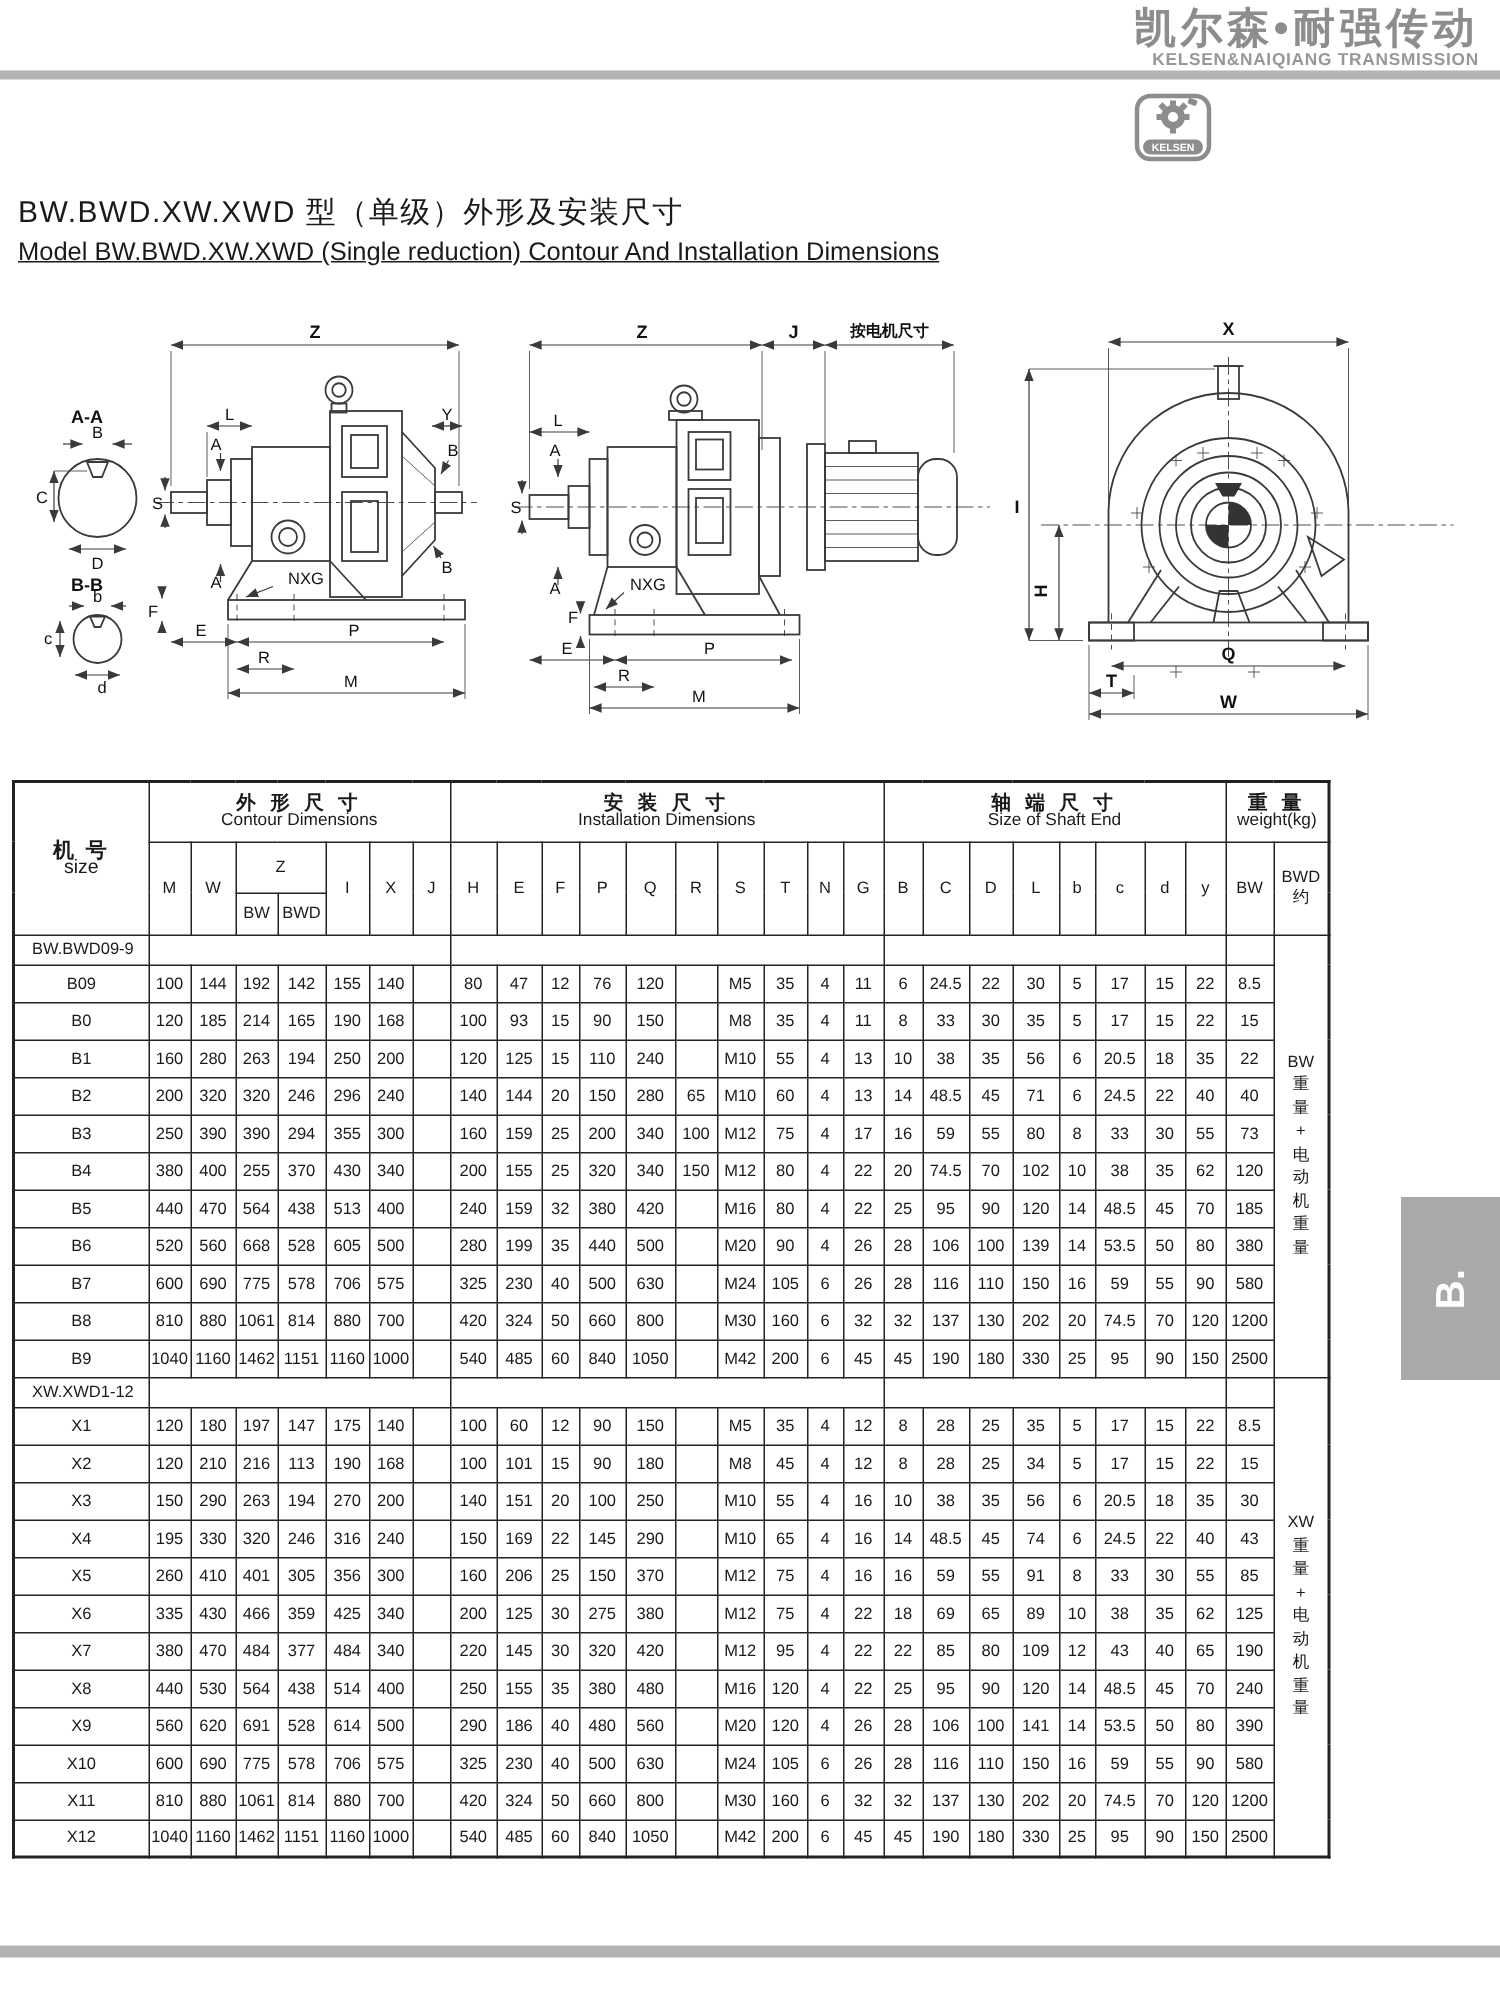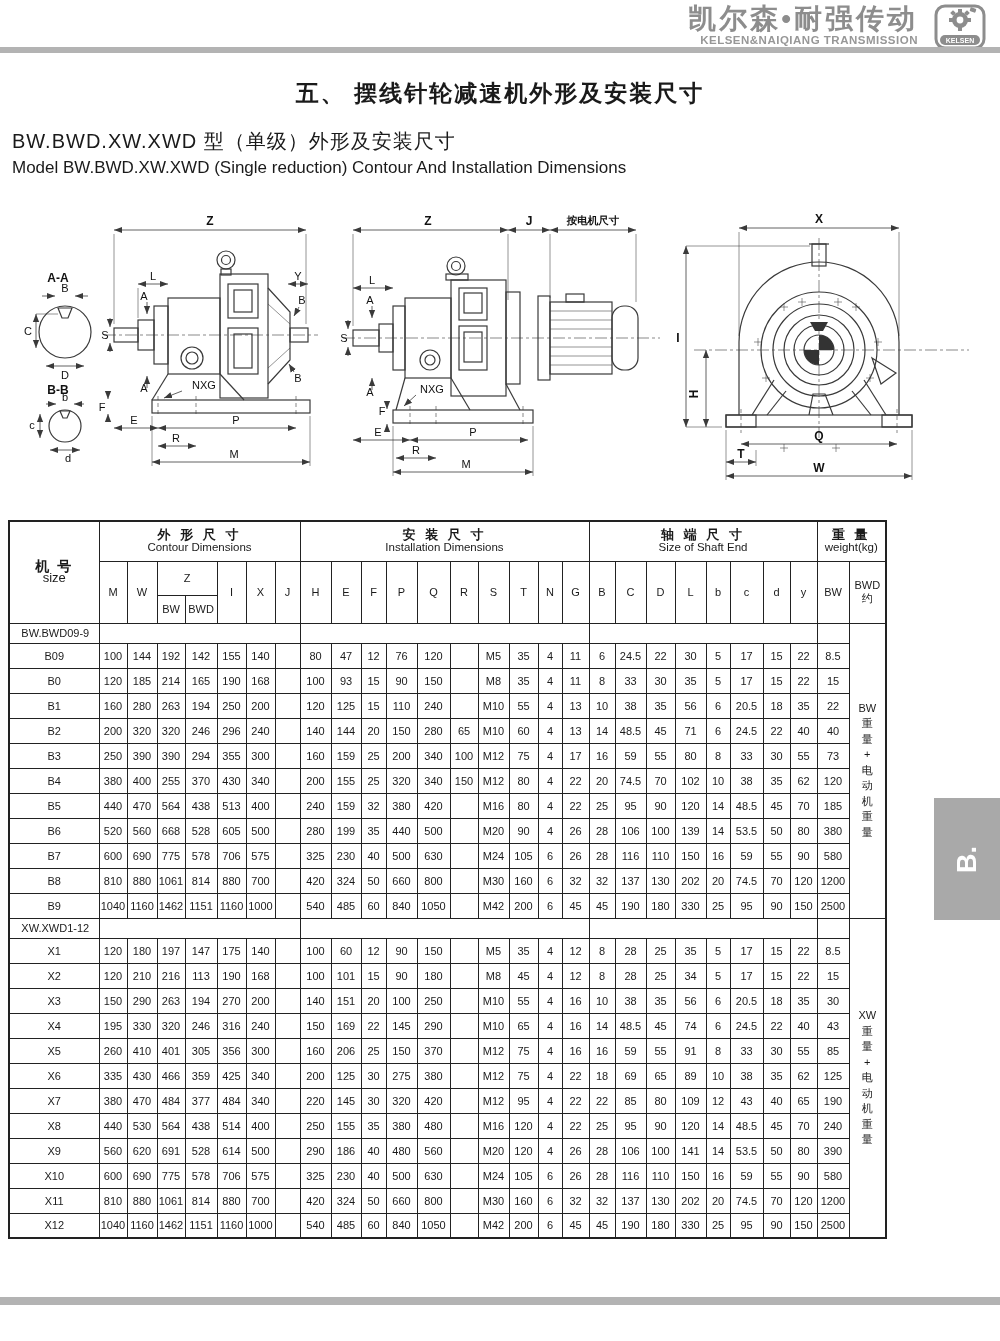--- a/index.html
+++ b/index.html
@@ -1,31 +1,31 @@
 <!DOCTYPE html>
 <html><head>
 <meta charset="utf-8">
 <style>
   * { box-sizing: border-box; }
   html,body { margin:0; padding:0; background:#fff; }
   .page { position:relative; width:1000px; height:1341px; background:#fff; overflow:hidden;
           font-family:"Liberation Sans", sans-serif; color:#1a1a1a; }
 
   
-  .brand { position:absolute; top:4px; right:14px; display:flex; align-items:flex-start; gap:16px; }
+  .brand { position:absolute; top:4px; right:14px; display:flex; align-items:flex-start; gap:16px;flex-direction:column; }
   .brand-text { text-align:right; }
   .brand-cn { font-size:28px; font-weight:bold; color:#8d8d8d; letter-spacing:3px; line-height:30px; }
   .brand-en { font-size:11.5px; font-weight:bold; color:#979797; letter-spacing:0.5px; }
   .topbar { position:absolute; top:47px; left:0; width:1000px; height:6px; background:#b3b3b3; }
 
   
   .title { position:absolute; top:78px; left:0; width:100%; text-align:center;
            font-size:23px; font-weight:bold; letter-spacing:2px; }
   .subtitle-cn { position:absolute; top:128px; left:12px; font-size:20px; letter-spacing:1px; }
-  .subtitle-en { position:absolute; top:158px; left:12px; font-size:17px; }
+  .subtitle-en { position:absolute; top:158px; left:12px; font-size:17px;text-decoration:underline; }
 
   
   .drawings { position:absolute; top:208px; left:0; width:1000px; height:300px; }
   .drawings svg { position:absolute; top:0; }
   .dwg1 { left:6px; } .dwg2 { left:338px; } .dwg3 { left:664px; }
   .ln  { stroke:#3a3a3a; fill:none; stroke-width:1.2; }
   .dim { stroke:#3a3a3a; fill:none; stroke-width:0.8; }
   .ext { stroke:#3a3a3a; fill:none; stroke-width:0.55; }
   .cl  { stroke:#3a3a3a; fill:none; stroke-width:0.6; stroke-dasharray:12 3 3 3; }
   .bolt{ stroke:#3a3a3a; fill:none; stroke-width:0.6; stroke-dasharray:4 3; }
@@ -83,21 +83,20 @@
         <rect x="31" y="7" width="4" height="4" transform="rotate(-45 33 9)"></rect>
         <rect x="36" y="4" width="6" height="4" rx="1" transform="rotate(20 39 6)"></rect>
         <circle cx="26" cy="16" r="3.4" fill="#fff"></circle>
       </g>
       <rect x="6" y="31" width="40" height="10" rx="5" fill="#8d8d8d"></rect>
       <text x="26" y="38.5" text-anchor="middle" font-size="7" font-weight="bold" fill="#fff" font-family="Liberation Sans, sans-serif">KELSEN</text>
     </svg>
   </div>
   <div class="topbar"></div>
 
-  <div class="title">五、 摆线针轮减速机外形及安装尺寸</div>
   <div class="subtitle-cn">BW.BWD.XW.XWD 型（单级）外形及安装尺寸</div>
   <div class="subtitle-en">Model BW.BWD.XW.XWD (Single reduction) Contour And Installation Dimensions</div>
 
   <div class="drawings">
 
     <svg class="dwg1" width="330" height="292" viewBox="0 0 330 292">
       <defs>
         <marker id="ar1" viewBox="0 0 10 10" refX="9" refY="5" markerWidth="9" markerHeight="9" orient="auto-start-reverse" markerUnits="userSpaceOnUse">
           <path d="M0,1.5 L9,5 L0,8.5 z" fill="#3a3a3a"></path>
           </marker>

